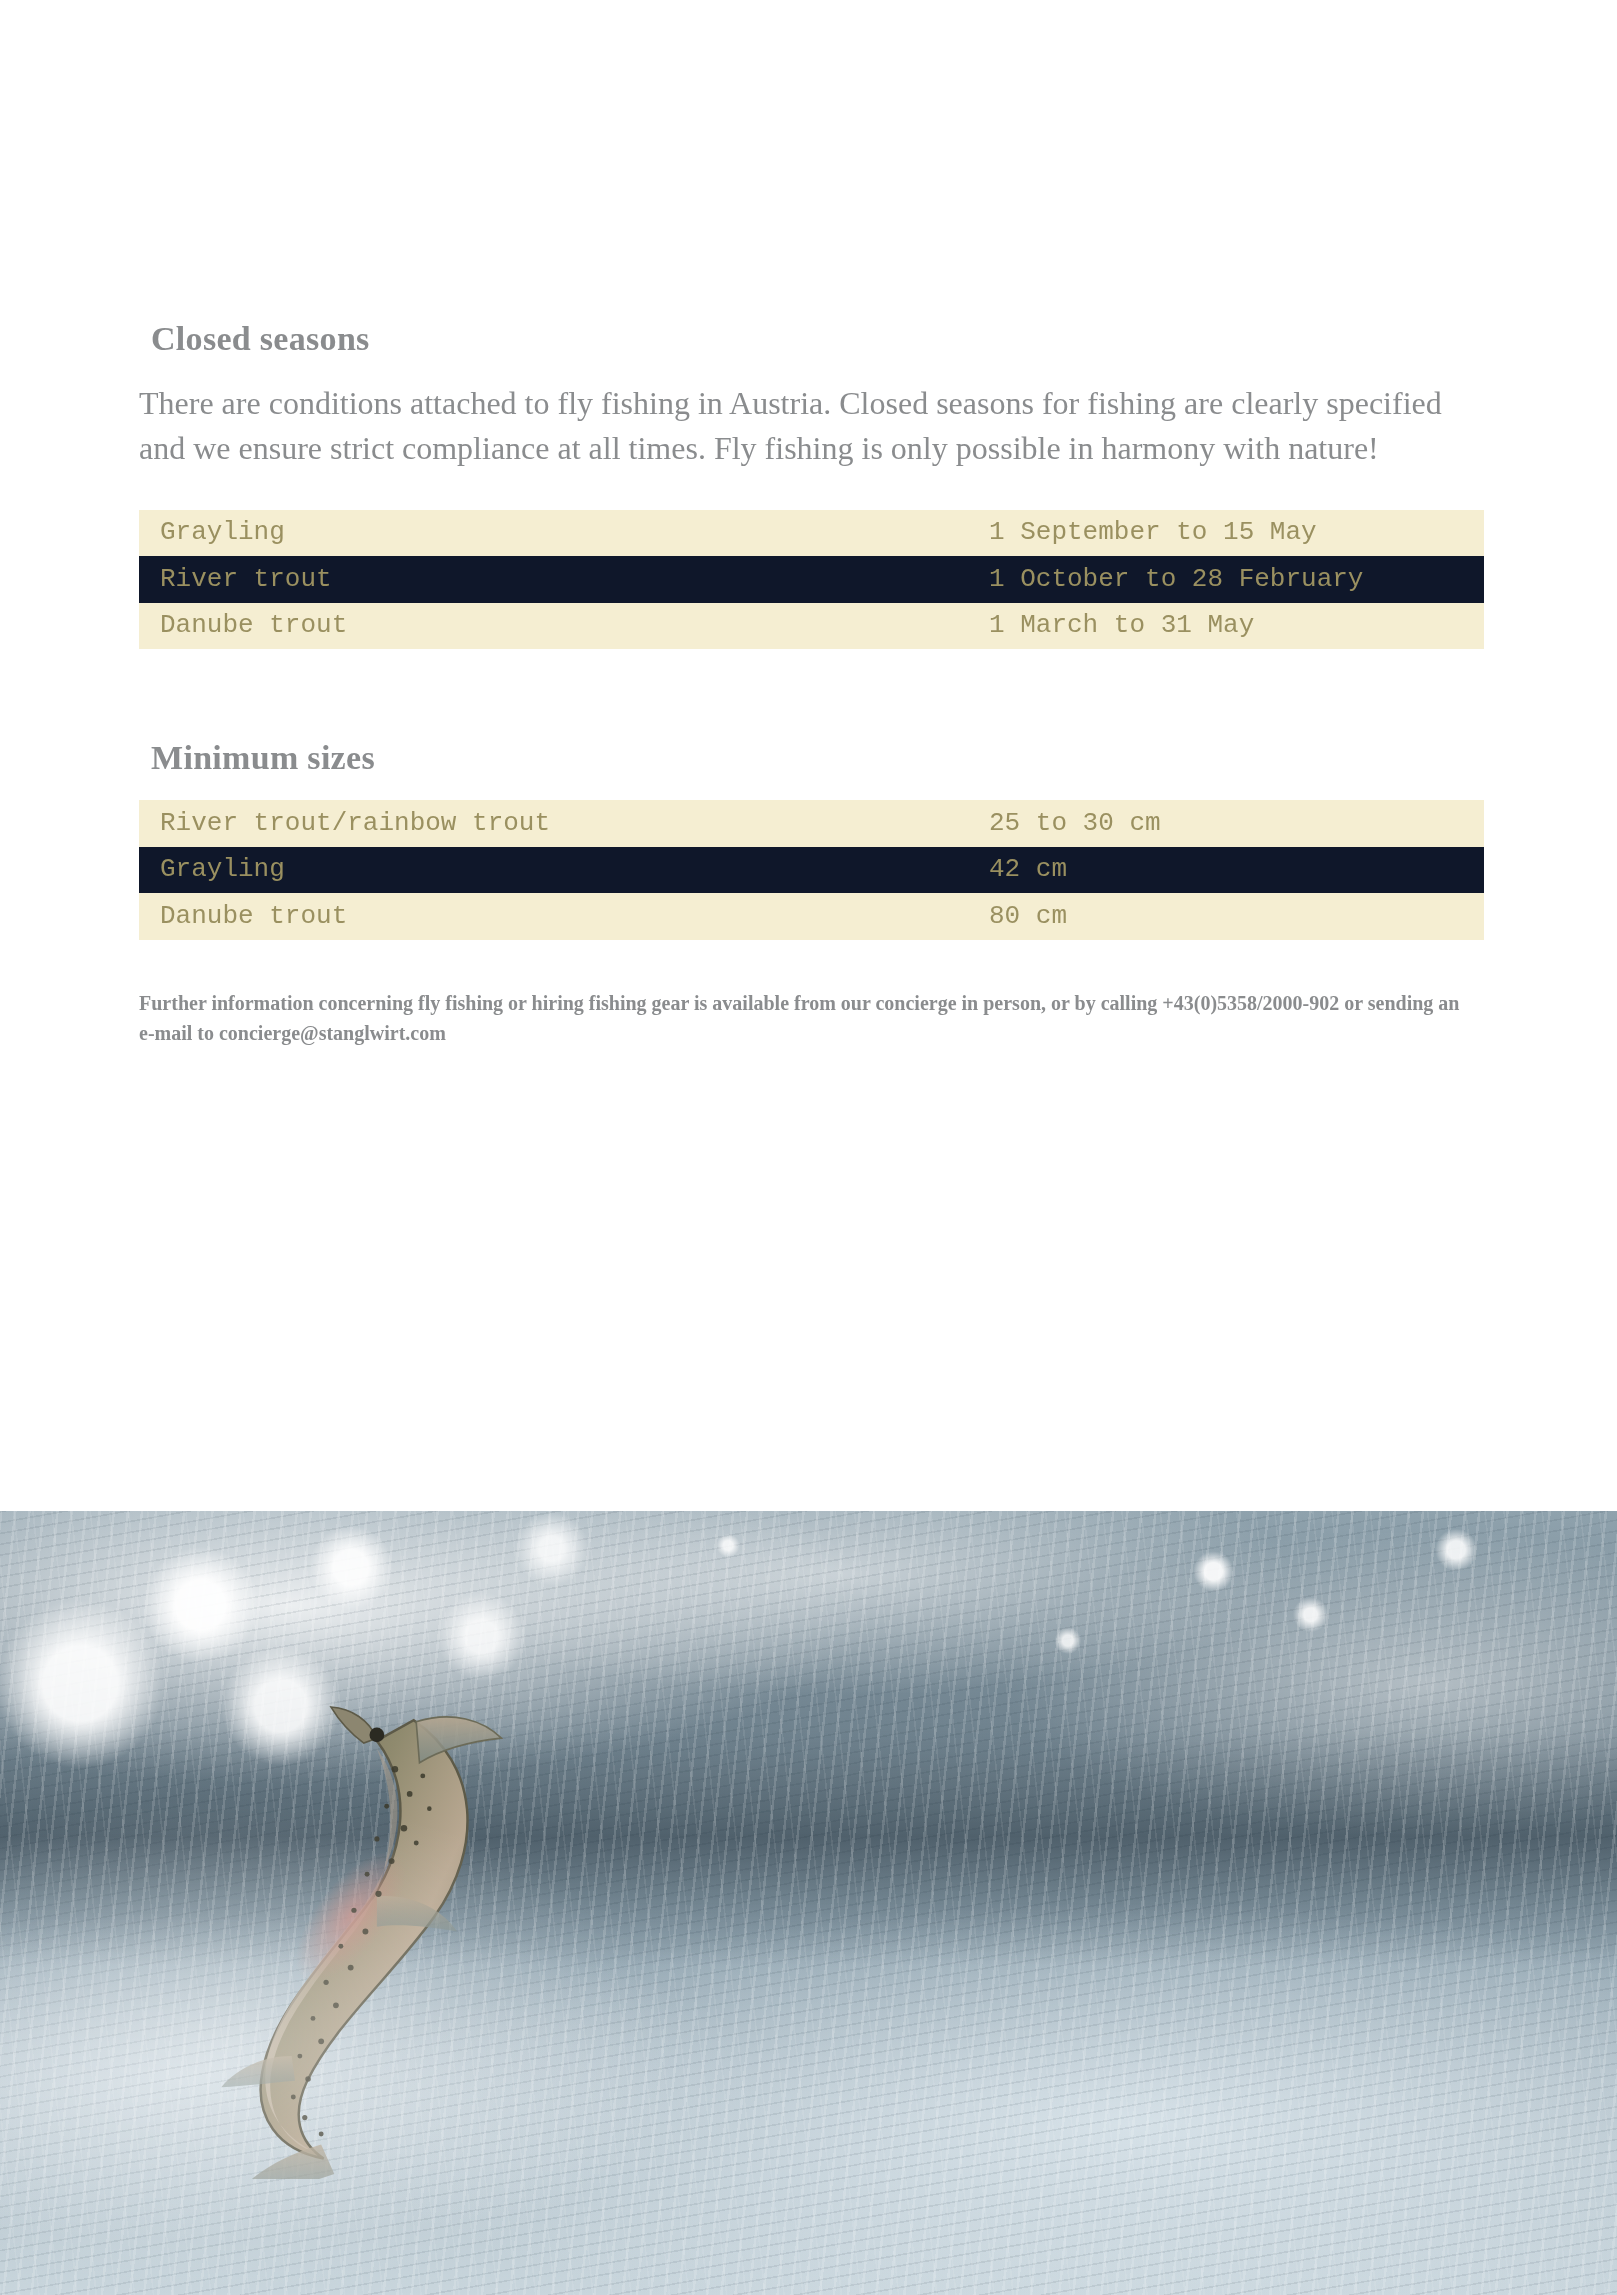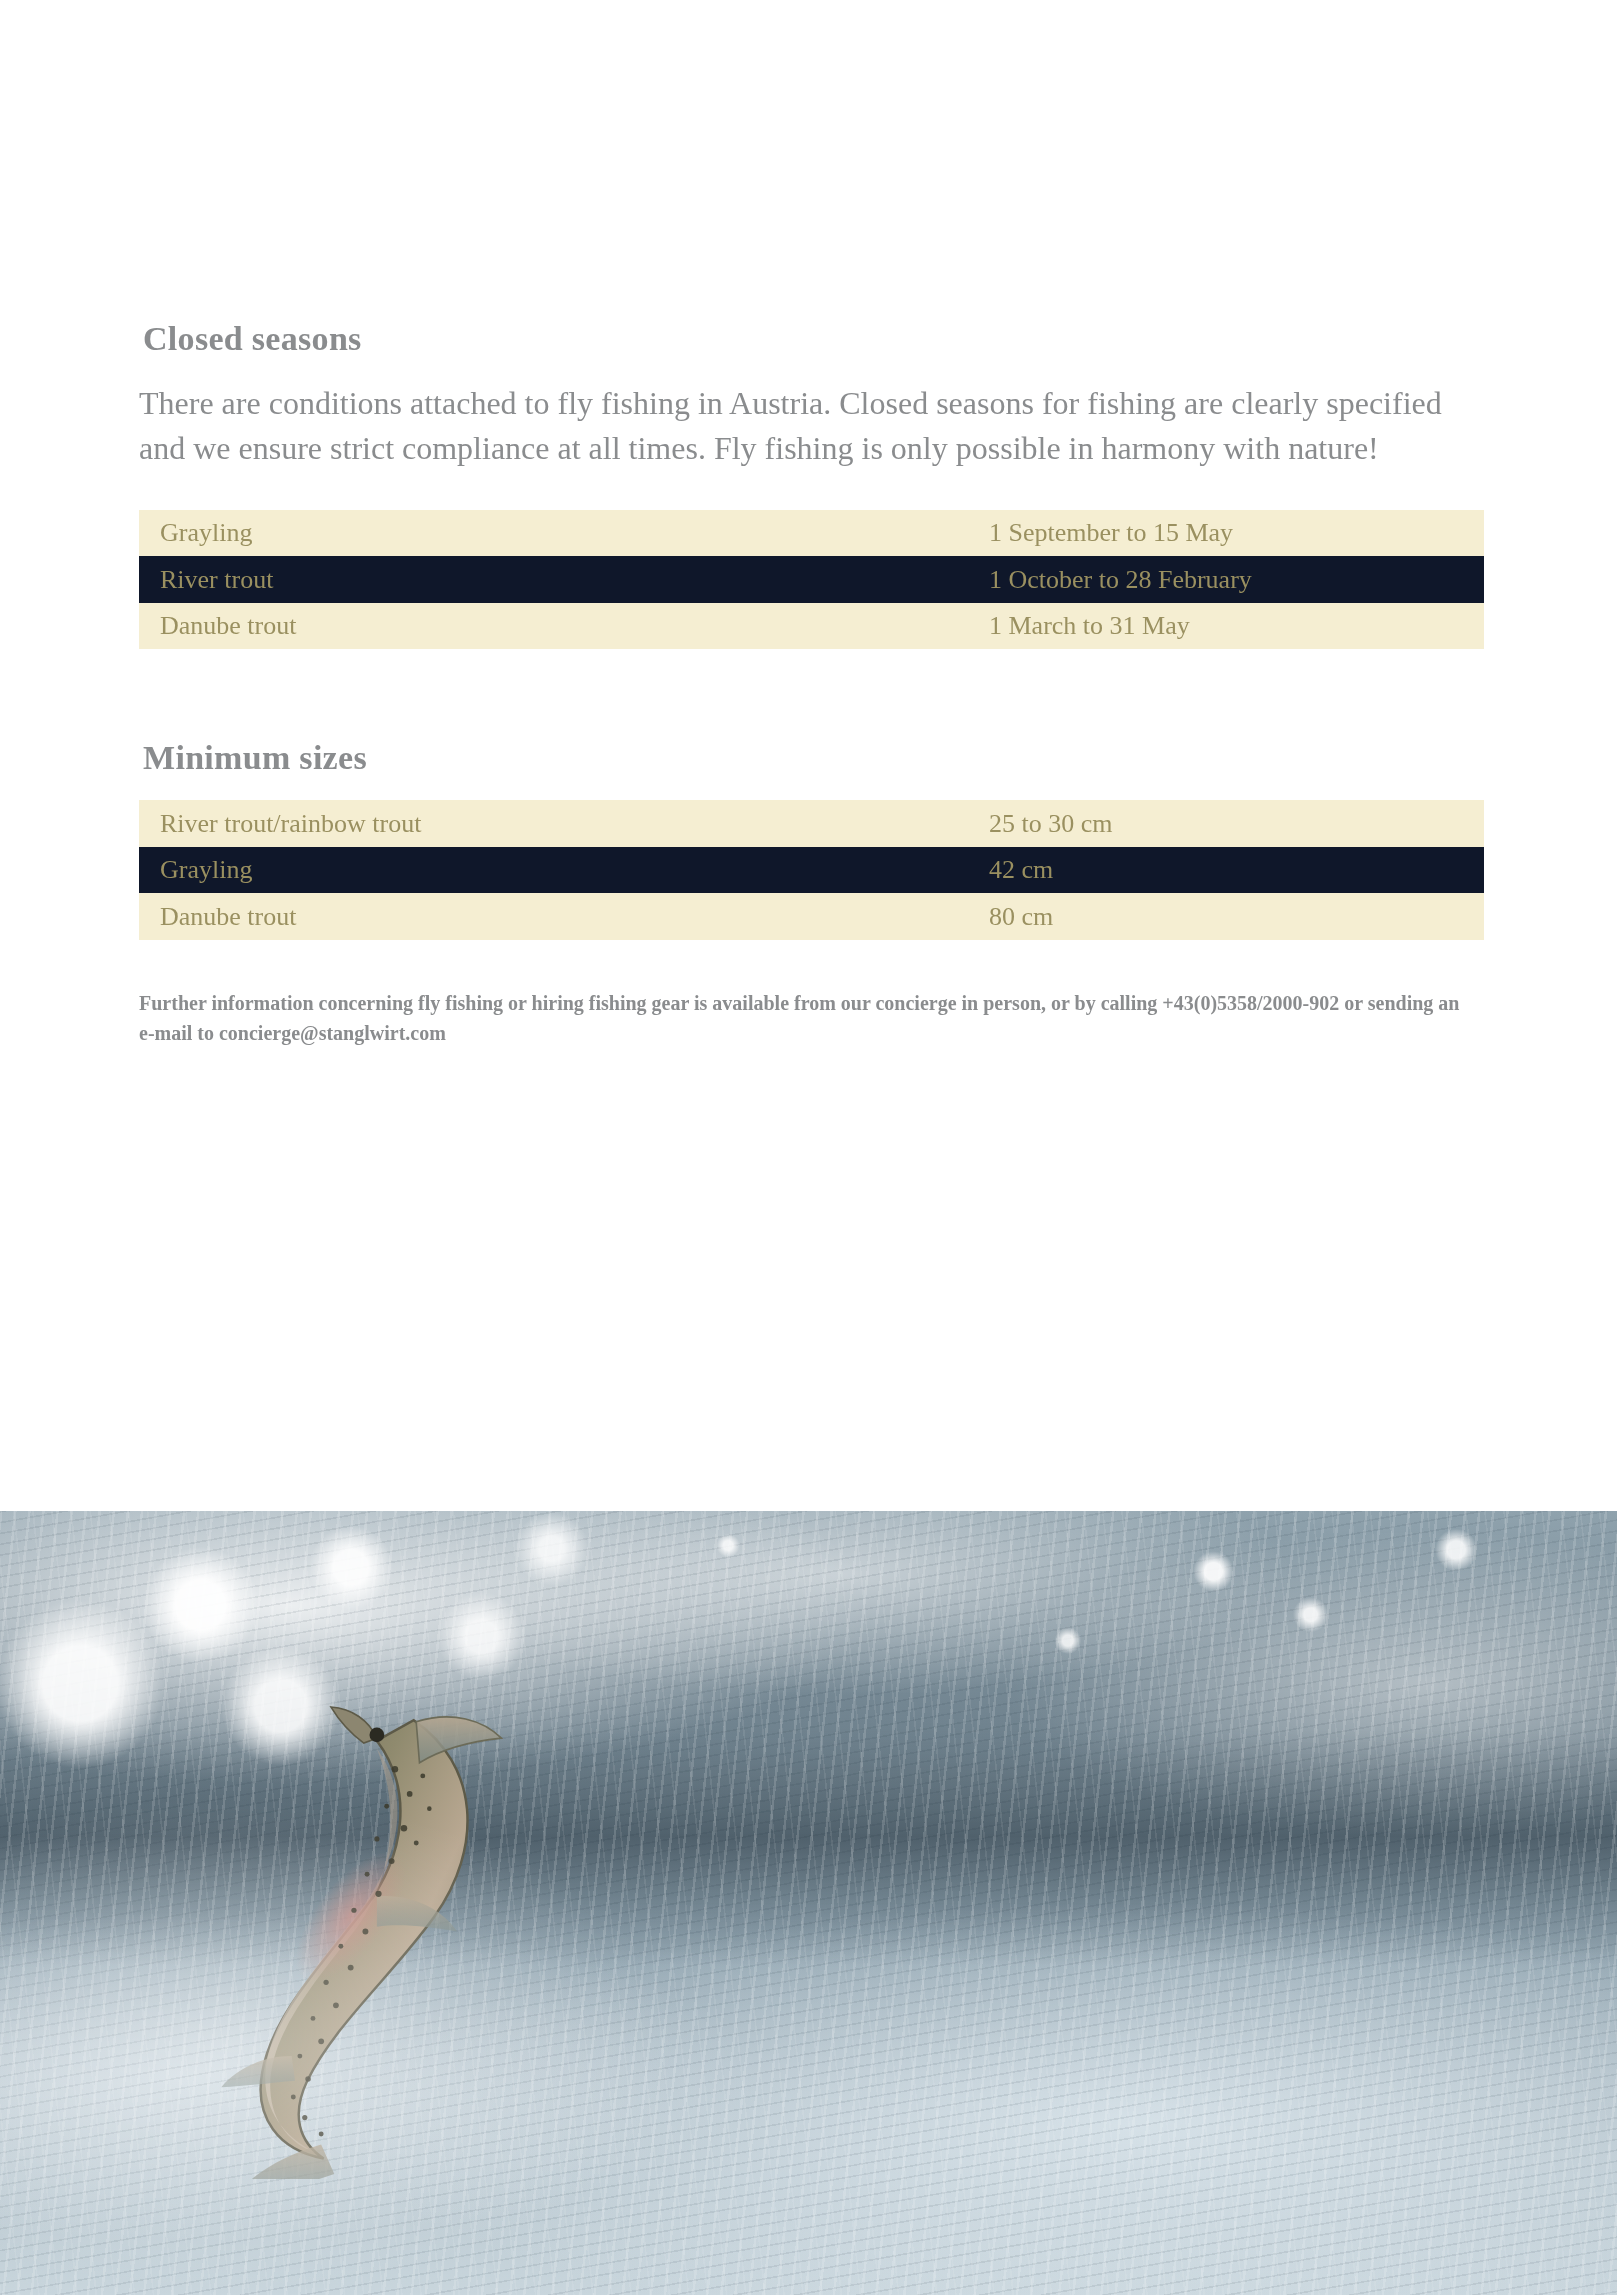--- a/index.html
+++ b/index.html
@@ -28,21 +28,21 @@
     left: 139px;
     top: 320px;
     width: 1345px;
   }
 
   h2.section-title {
     font-family: "Liberation Serif", serif;
     font-weight: bold;
     font-size: 34px;
     color: #8a8c8e;
-    margin: 0 0 23px 4px;
+    margin: 0 0 23px 12px;
     letter-spacing: 0.3px;
   }
 
   p.intro {
     font-family: "Liberation Serif", serif;
     font-size: 32px;
     line-height: 1.42;
     color: #8a8c8e;
     margin: 0 0 38px 0;
     width: 1336px;
@@ -53,21 +53,21 @@
     width: 1345px;
     table-layout: fixed;
   }
   table.info-table tr {
     background: #f5eed2;
   }
   table.info-table tr.alt {
     background: #0f172a;
   }
   table.info-table td {
-    font-family: Liberation Serif, serif;
+    font-family: Liberation Mono, monospace;
     font-size: 26px;
     color: #9a9060;
     padding: 6.6px 0 6.6px 21px;
     line-height: 1.28;
     vertical-align: middle;
   }
   table.info-table td.col-name {
     width: 808px;
   }
 

